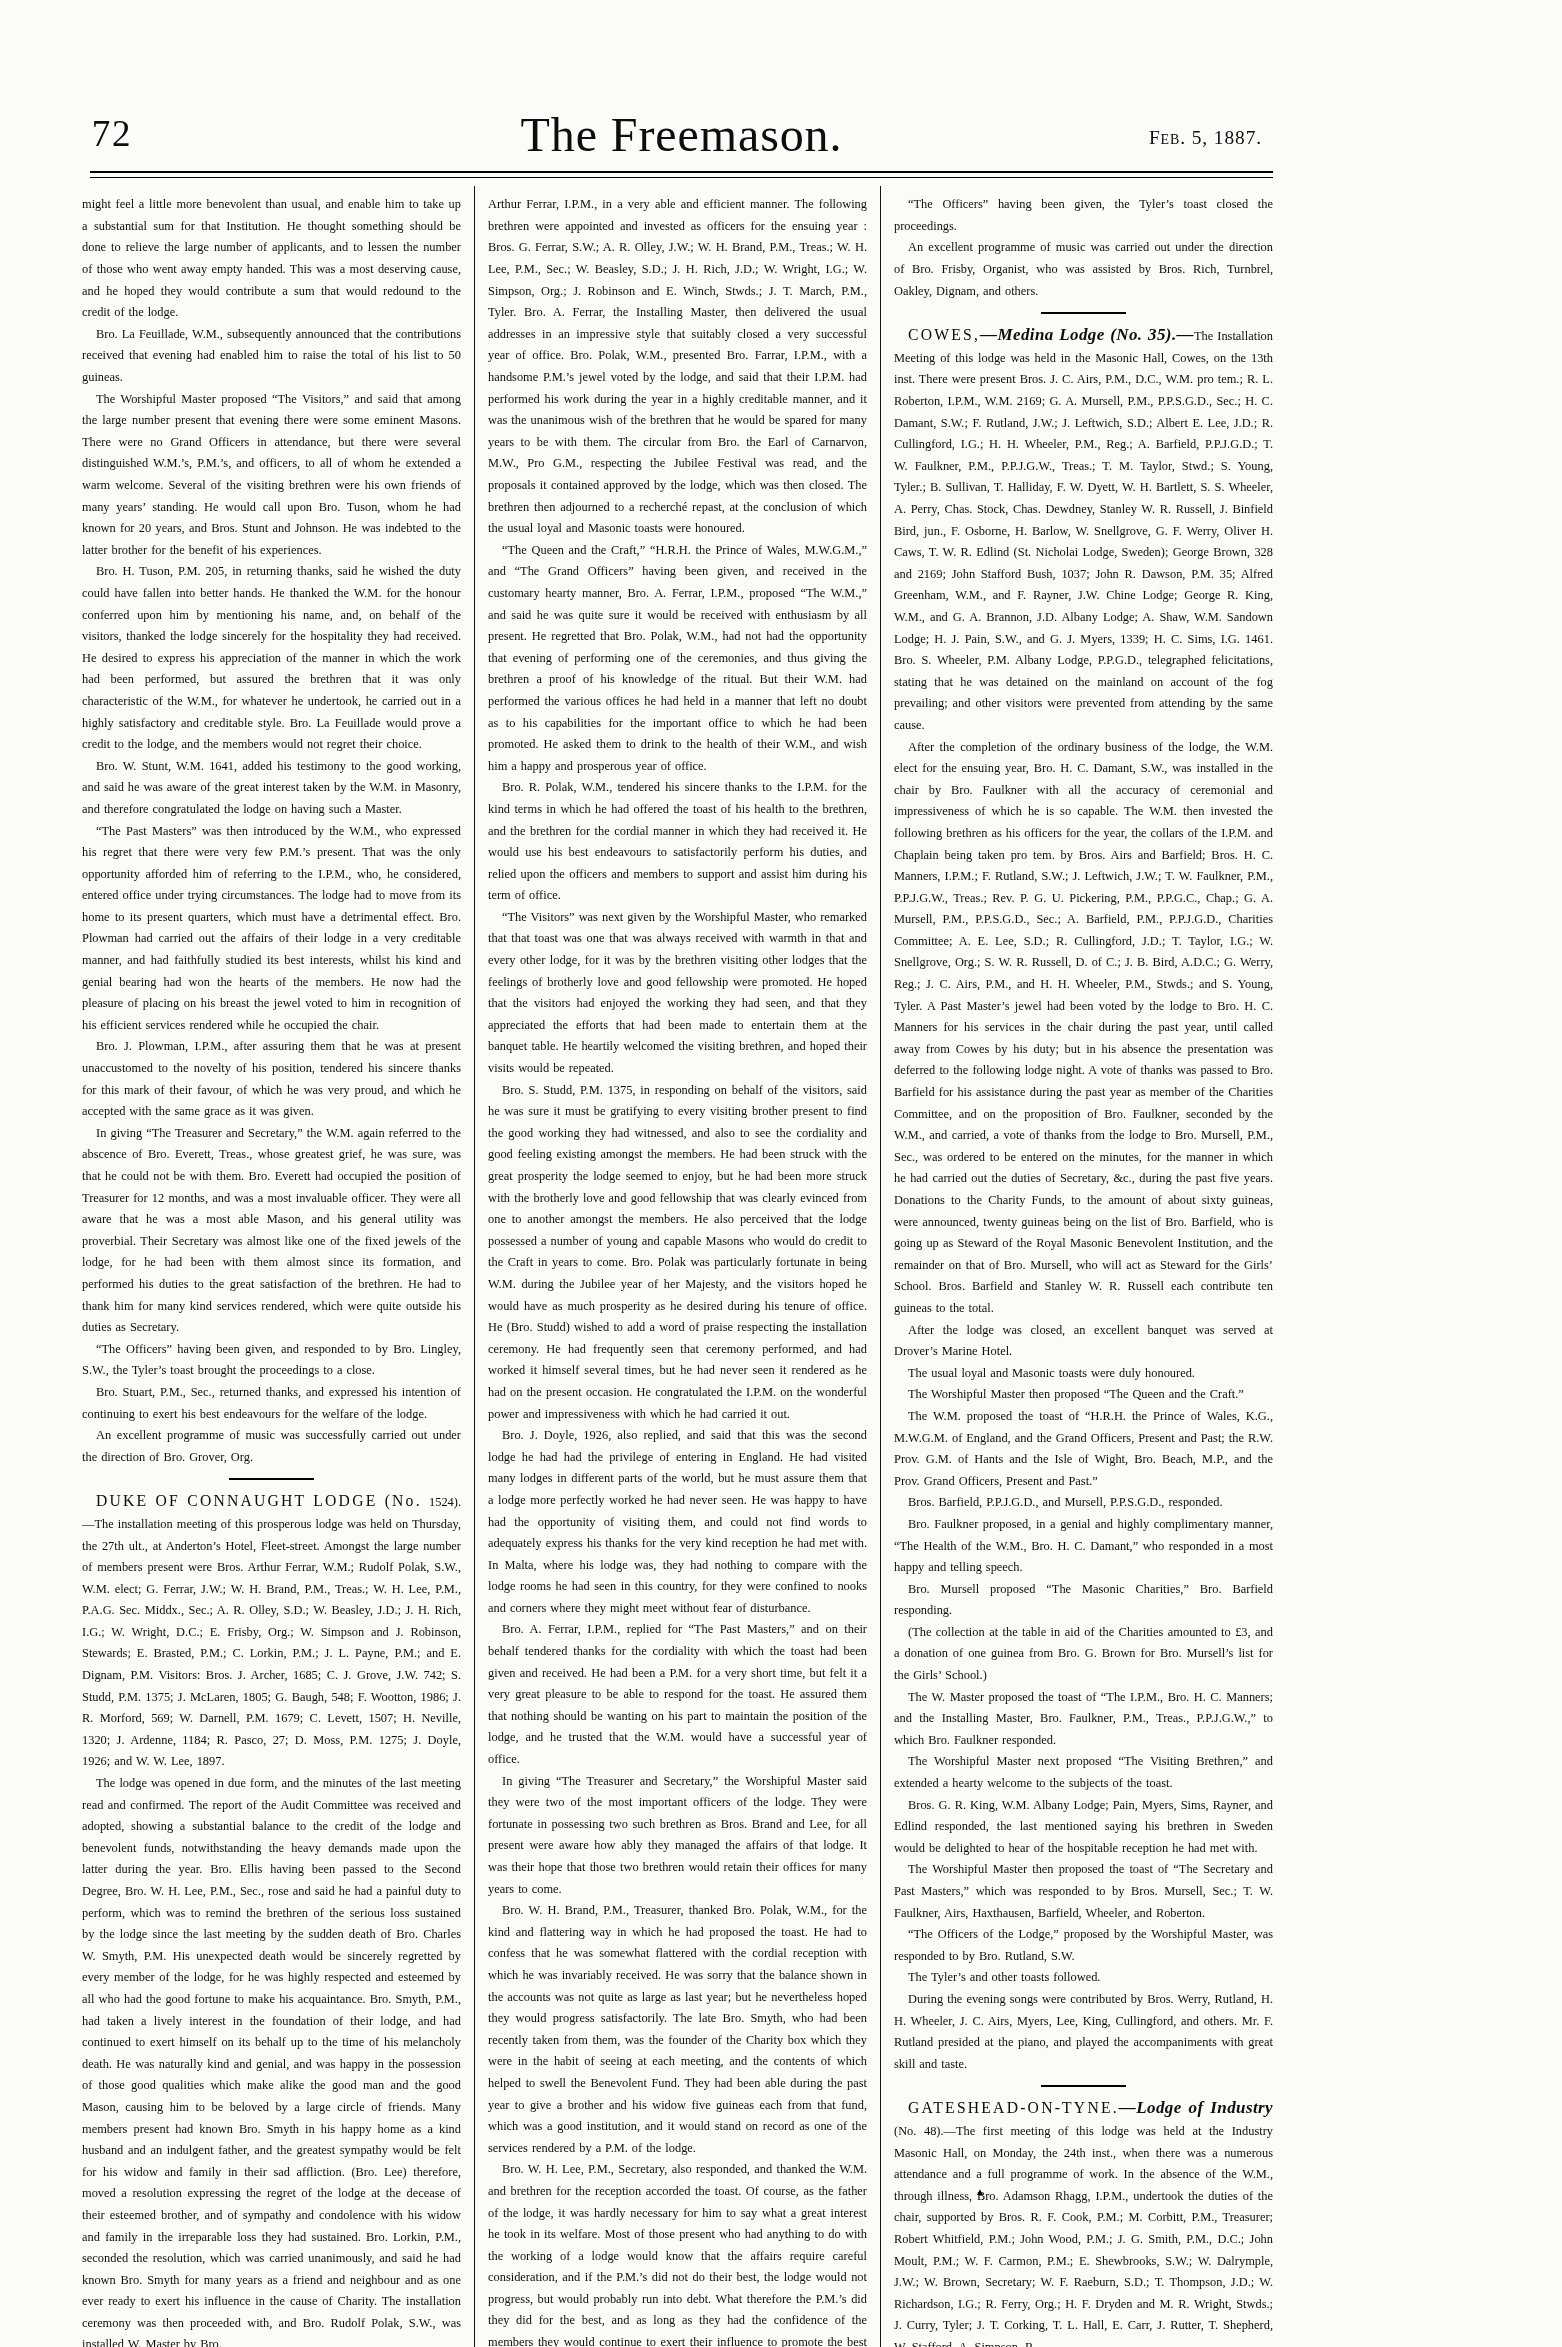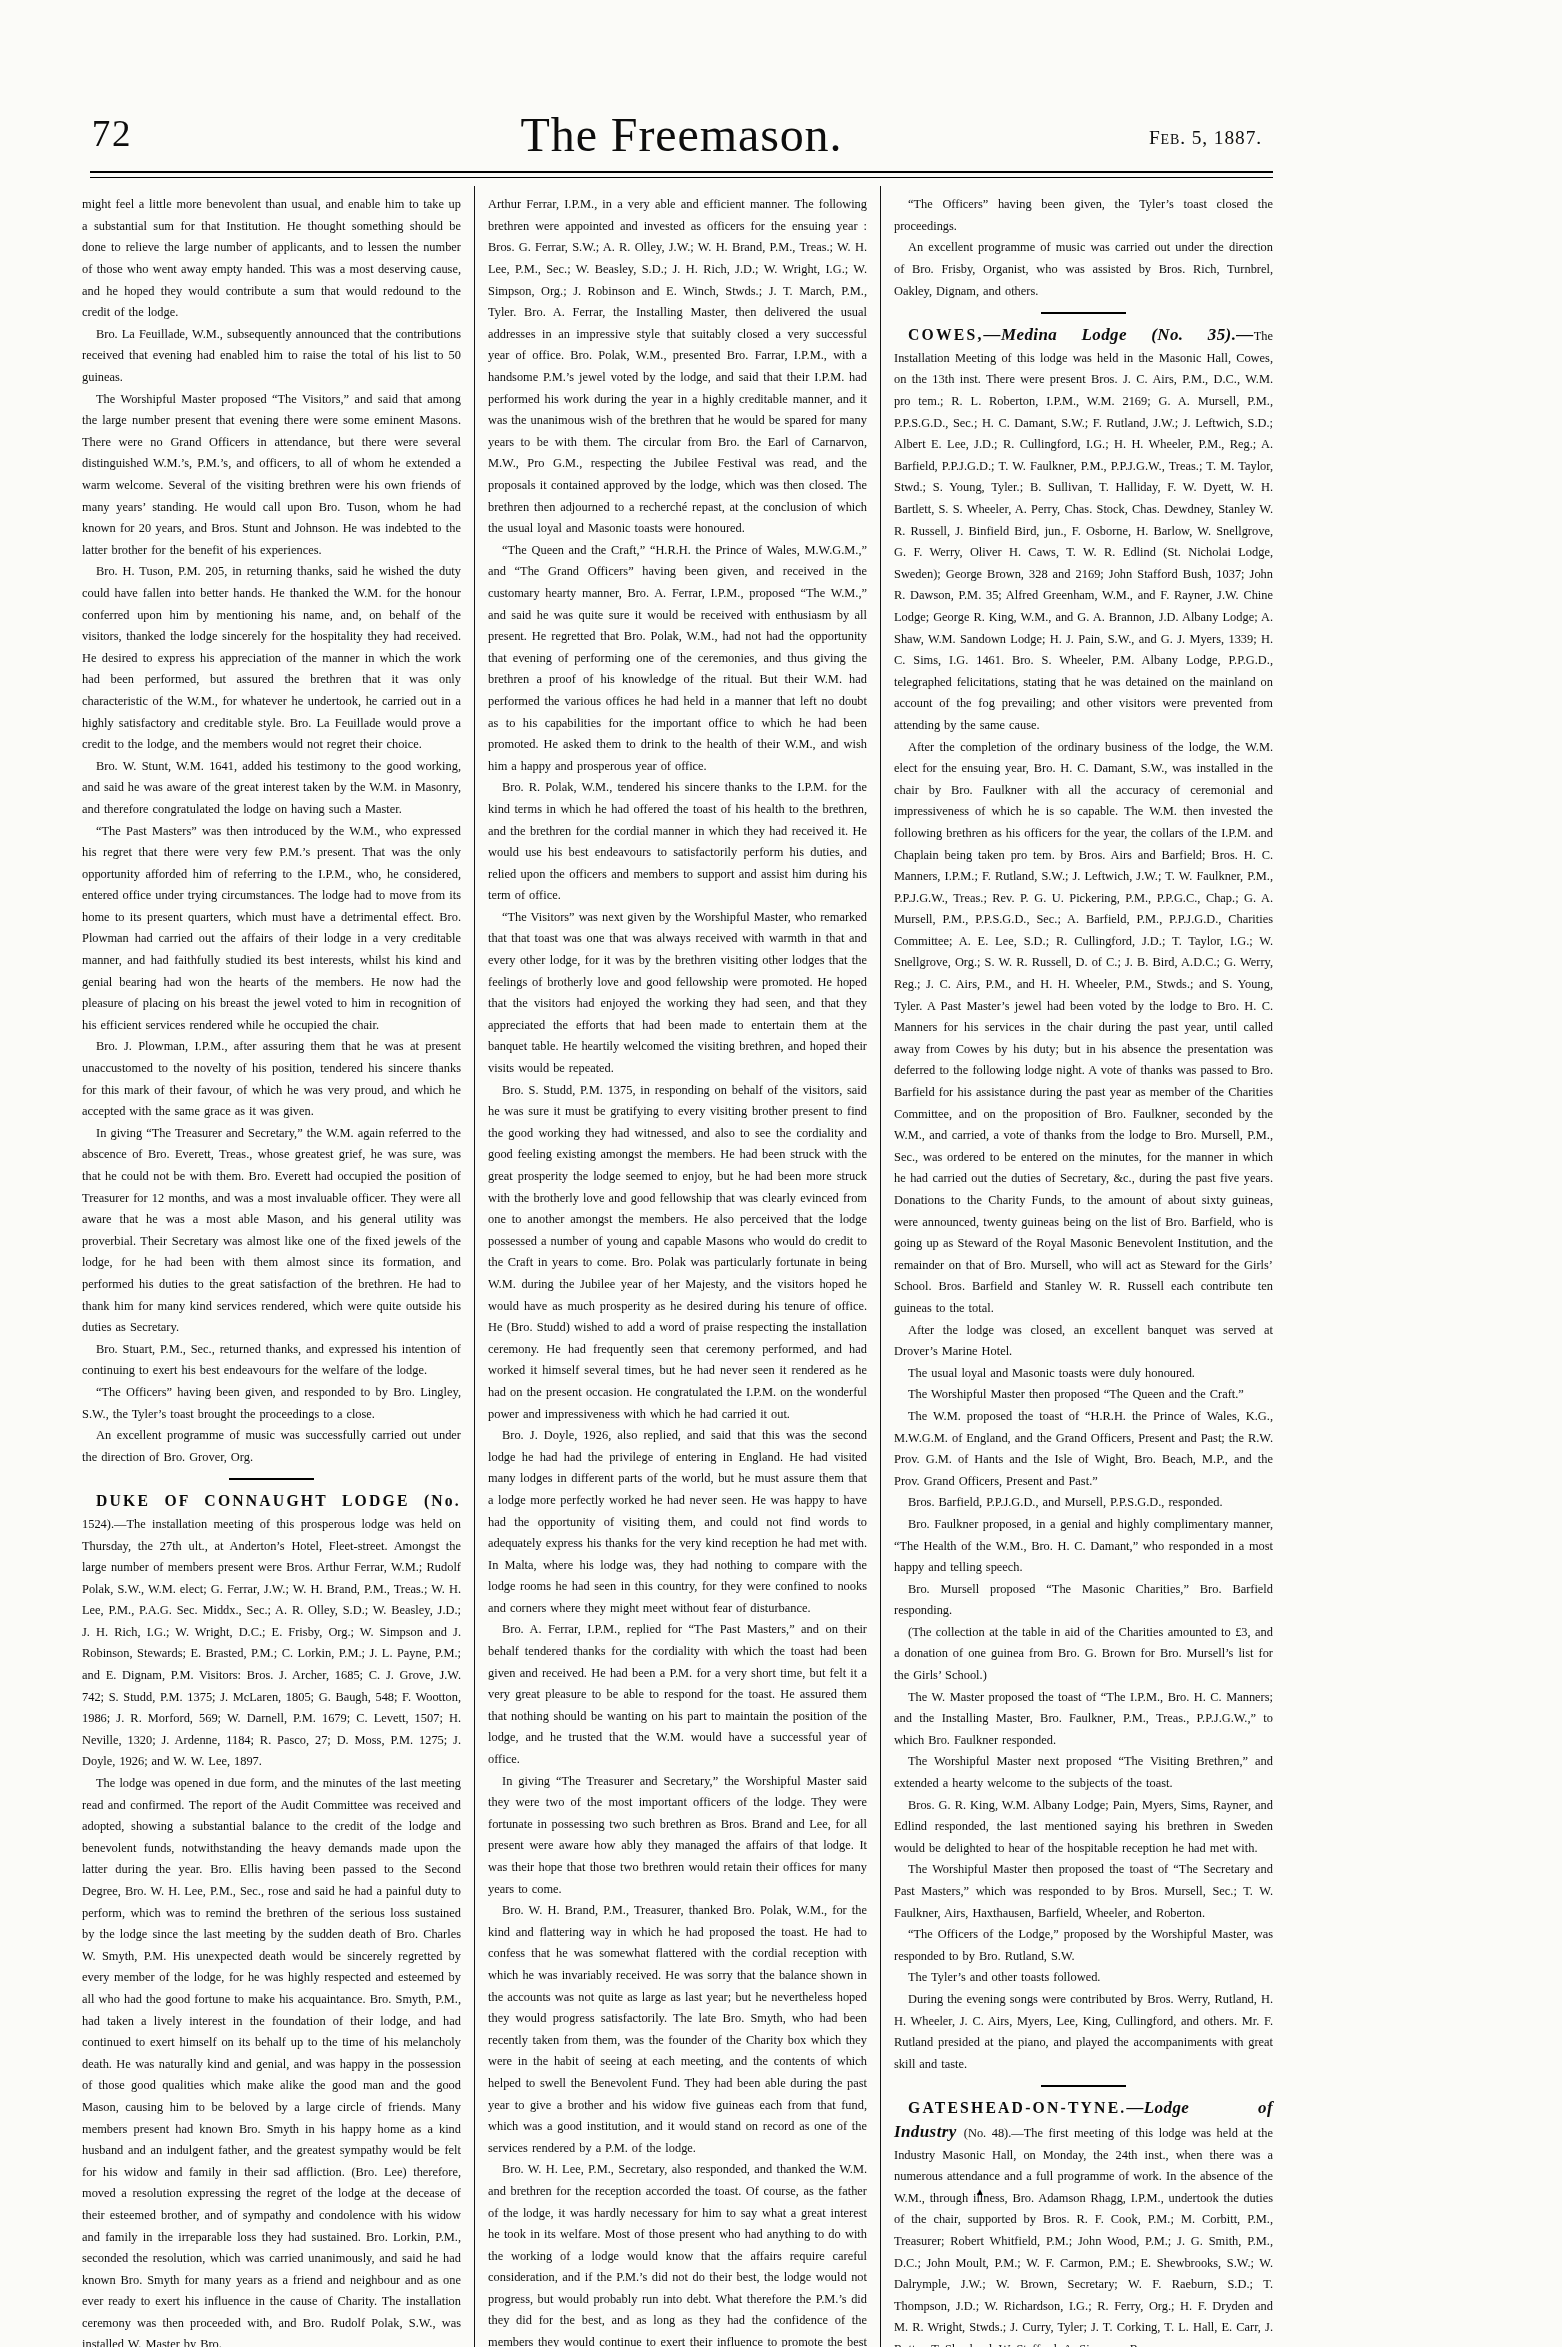--- a/index.html
+++ b/index.html
@@ -32,21 +32,21 @@
 
   .para {
     margin:0;
     font-size:12.4px;
     line-height:21.6px;
     text-align:justify;
     word-spacing:0.9px;
   }
   .para.indent { text-indent:14px; }
 
-  .art-head    { font-weight:700; font-size:15.7px; letter-spacing:2.2px; }
+  .art-head    { font-weight:400; font-size:15.7px; letter-spacing:2.2px; }
   .art-subhead { font-weight:700; font-size:17px; letter-spacing:0.4px;font-style:italic; }
 
   .section-rule {
     width:85px;
     border-top:2.8px solid #000;
     margin:10px auto 10px auto;
   }
 
   .print-mark {
     position:absolute;
@@ -74,22 +74,22 @@
   <div class="cols">
     <div class="col">
         <p class="para">might feel a little more benevolent than usual, and enable him to take up a substantial sum for that Institution. He thought something should be done to relieve the large number of applicants, and to lessen the number of those who went away empty handed. This was a most deserving cause, and he hoped they would contribute a sum that would redound to the credit of the lodge.</p>
         <p class="para indent">Bro. La Feuillade, W.M., subsequently announced that the contributions received that evening had enabled him to raise the total of his list to 50 guineas.</p>
         <p class="para indent">The Worshipful Master proposed “The Visitors,” and said that among the large number present that evening there were some eminent Masons. There were no Grand Officers in attendance, but there were several distinguished W.M.’s, P.M.’s, and officers, to all of whom he extended a warm welcome. Several of the visiting brethren were his own friends of many years’ standing. He would call upon Bro. Tuson, whom he had known for 20 years, and Bros. Stunt and Johnson. He was indebted to the latter brother for the benefit of his experiences.</p>
         <p class="para indent">Bro. H. Tuson, P.M. 205, in returning thanks, said he wished the duty could have fallen into better hands. He thanked the W.M. for the honour conferred upon him by mentioning his name, and, on behalf of the visitors, thanked the lodge sincerely for the hospitality they had received. He desired to express his appreciation of the manner in which the work had been performed, but assured the brethren that it was only characteristic of the W.M., for whatever he undertook, he carried out in a highly satisfactory and creditable style. Bro. La Feuillade would prove a credit to the lodge, and the members would not regret their choice.</p>
         <p class="para indent">Bro. W. Stunt, W.M. 1641, added his testimony to the good working, and said he was aware of the great interest taken by the W.M. in Masonry, and therefore congratulated the lodge on having such a Master.</p>
         <p class="para indent">“The Past Masters” was then introduced by the W.M., who expressed his regret that there were very few P.M.’s present. That was the only opportunity afforded him of referring to the I.P.M., who, he considered, entered office under trying circumstances. The lodge had to move from its home to its present quarters, which must have a detrimental effect. Bro. Plowman had carried out the affairs of their lodge in a very creditable manner, and had faithfully studied its best interests, whilst his kind and genial bearing had won the hearts of the members. He now had the pleasure of placing on his breast the jewel voted to him in recognition of his efficient services rendered while he occupied the chair.</p>
         <p class="para indent">Bro. J. Plowman, I.P.M., after assuring them that he was at present unaccustomed to the novelty of his position, tendered his sincere thanks for this mark of their favour, of which he was very proud, and which he accepted with the same grace as it was given.</p>
         <p class="para indent">In giving “The Treasurer and Secretary,” the W.M. again referred to the abscence of Bro. Everett, Treas., whose greatest grief, he was sure, was that he could not be with them. Bro. Everett had occupied the position of Treasurer for 12 months, and was a most invaluable officer. They were all aware that he was a most able Mason, and his general utility was proverbial. Their Secretary was almost like one of the fixed jewels of the lodge, for he had been with them almost since its formation, and performed his duties to the great satisfaction of the brethren. He had to thank him for many kind services rendered, which were quite outside his duties as Secretary.</p>
+        <p class="para indent">“The Officers” having been given, and responded to by Bro. Lingley, S.W., the Tyler’s toast brought the proceedings to a close.</p>
         <p class="para indent">Bro. Stuart, P.M., Sec., returned thanks, and expressed his intention of continuing to exert his best endeavours for the welfare of the lodge.</p>
-        <p class="para indent">“The Officers” having been given, and responded to by Bro. Lingley, S.W., the Tyler’s toast brought the proceedings to a close.</p>
         <p class="para indent">An excellent programme of music was successfully carried out under the direction of Bro. Grover, Org.</p>
         <div class="section-rule"></div>
         <p class="para indent"><span class="art-head">DUKE OF CONNAUGHT LODGE (No. </span><span>1524).—The installation meeting of this prosperous lodge was held on Thursday, the 27th ult., at Anderton’s Hotel, Fleet-street. Amongst the large number of members present were Bros. Arthur Ferrar, W.M.; Rudolf Polak, S.W., W.M. elect; G. Ferrar, J.W.; W. H. Brand, P.M., Treas.; W. H. Lee, P.M., P.A.G. Sec. Middx., Sec.; A. R. Olley, S.D.; W. Beasley, J.D.; J. H. Rich, I.G.; W. Wright, D.C.; E. Frisby, Org.; W. Simpson and J. Robinson, Stewards; E. Brasted, P.M.; C. Lorkin, P.M.; J. L. Payne, P.M.; and E. Dignam, P.M. Visitors: Bros. J. Archer, 1685; C. J. Grove, J.W. 742; S. Studd, P.M. 1375; J. McLaren, 1805; G. Baugh, 548; F. Wootton, 1986; J. R. Morford, 569; W. Darnell, P.M. 1679; C. Levett, 1507; H. Neville, 1320; J. Ardenne, 1184; R. Pasco, 27; D. Moss, P.M. 1275; J. Doyle, 1926; and W. W. Lee, 1897.</span></p>
         <p class="para indent">The lodge was opened in due form, and the minutes of the last meeting read and confirmed. The report of the Audit Committee was received and adopted, showing a substantial balance to the credit of the lodge and benevolent funds, notwithstanding the heavy demands made upon the latter during the year. Bro. Ellis having been passed to the Second Degree, Bro. W. H. Lee, P.M., Sec., rose and said he had a painful duty to perform, which was to remind the brethren of the serious loss sustained by the lodge since the last meeting by the sudden death of Bro. Charles W. Smyth, P.M. His unexpected death would be sincerely regretted by every member of the lodge, for he was highly respected and esteemed by all who had the good fortune to make his acquaintance. Bro. Smyth, P.M., had taken a lively interest in the foundation of their lodge, and had continued to exert himself on its behalf up to the time of his melancholy death. He was naturally kind and genial, and was happy in the possession of those good qualities which make alike the good man and the good Mason, causing him to be beloved by a large circle of friends. Many members present had known Bro. Smyth in his happy home as a kind husband and an indulgent father, and the greatest sympathy would be felt for his widow and family in their sad affliction. (Bro. Lee) therefore, moved a resolution expressing the regret of the lodge at the decease of their esteemed brother, and of sympathy and condolence with his widow and family in the irreparable loss they had sustained. Bro. Lorkin, P.M., seconded the resolution, which was carried unanimously, and said he had known Bro. Smyth for many years as a friend and neighbour and as one ever ready to exert his influence in the cause of Charity. The installation ceremony was then proceeded with, and Bro. Rudolf Polak, S.W., was installed W. Master by Bro.</p>
       </div>
     <div class="col">
         <p class="para">Arthur Ferrar, I.P.M., in a very able and efficient manner. The following brethren were appointed and invested as officers for the ensuing year : Bros. G. Ferrar, S.W.; A. R. Olley, J.W.; W. H. Brand, P.M., Treas.; W. H. Lee, P.M., Sec.; W. Beasley, S.D.; J. H. Rich, J.D.; W. Wright, I.G.; W. Simpson, Org.; J. Robinson and E. Winch, Stwds.; J. T. March, P.M., Tyler. Bro. A. Ferrar, the Installing Master, then delivered the usual addresses in an impressive style that suitably closed a very successful year of office. Bro. Polak, W.M., presented Bro. Farrar, I.P.M., with a handsome P.M.’s jewel voted by the lodge, and said that their I.P.M. had performed his work during the year in a highly creditable manner, and it was the unanimous wish of the brethren that he would be spared for many years to be with them. The circular from Bro. the Earl of Carnarvon, M.W., Pro G.M., respecting the Jubilee Festival was read, and the proposals it contained approved by the lodge, which was then closed. The brethren then adjourned to a recherché repast, at the conclusion of which the usual loyal and Masonic toasts were honoured.</p>
         <p class="para indent">“The Queen and the Craft,” “H.R.H. the Prince of Wales, M.W.G.M.,” and “The Grand Officers” having been given, and received in the customary hearty manner, Bro. A. Ferrar, I.P.M., proposed “The W.M.,” and said he was quite sure it would be received with enthusiasm by all present. He regretted that Bro. Polak, W.M., had not had the opportunity that evening of performing one of the ceremonies, and thus giving the brethren a proof of his knowledge of the ritual. But their W.M. had performed the various offices he had held in a manner that left no doubt as to his capabilities for the important office to which he had been promoted. He asked them to drink to the health of their W.M., and wish him a happy and prosperous year of office.</p>
         <p class="para indent">Bro. R. Polak, W.M., tendered his sincere thanks to the I.P.M. for the kind terms in which he had offered the toast of his health to the brethren, and the brethren for the cordial manner in which they had received it. He would use his best endeavours to satisfactorily perform his duties, and relied upon the officers and members to support and assist him during his term of office.</p>
         <p class="para indent">“The Visitors” was next given by the Worshipful Master, who remarked that that toast was one that was always received with warmth in that and every other lodge, for it was by the brethren visiting other lodges that the feelings of brotherly love and good fellowship were promoted. He hoped that the visitors had enjoyed the working they had seen, and that they appreciated the efforts that had been made to entertain them at the banquet table. He heartily welcomed the visiting brethren, and hoped their visits would be repeated.</p>

